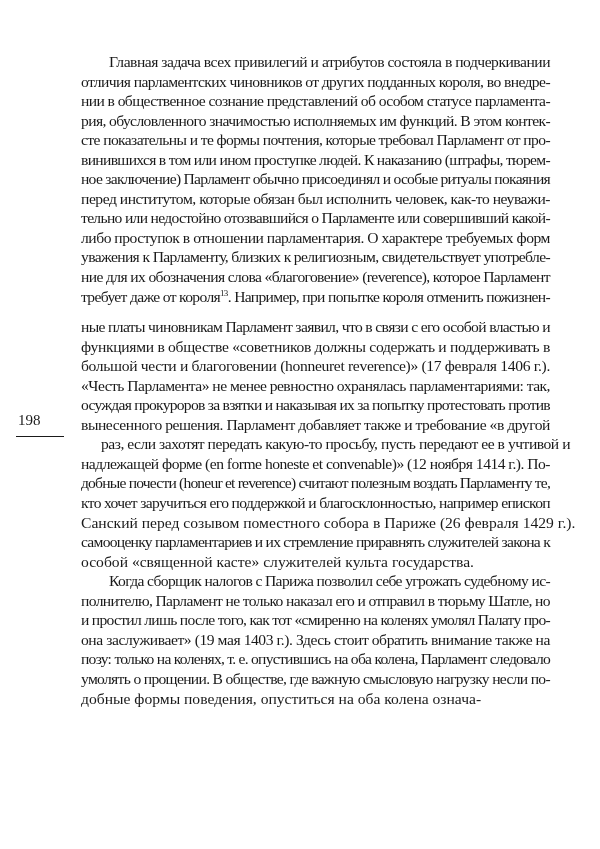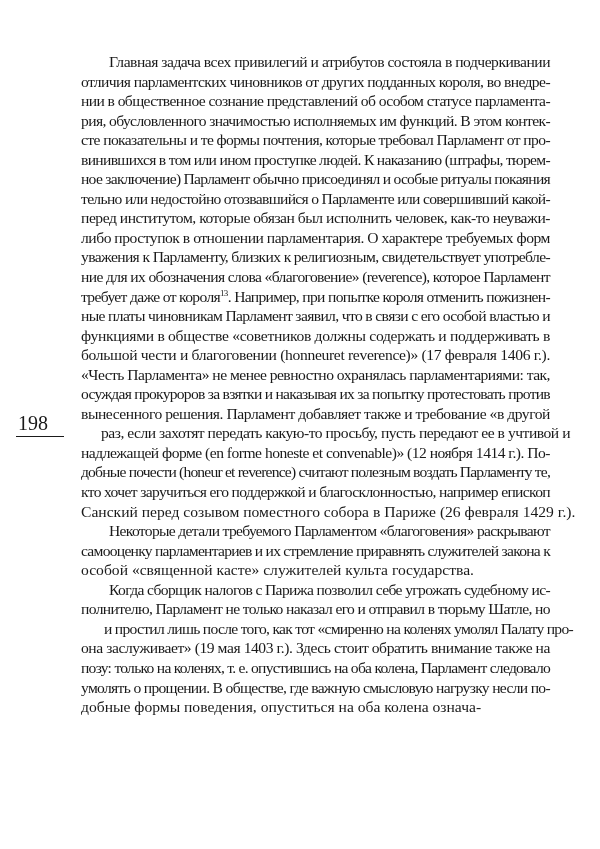--- a/index.html
+++ b/index.html
@@ -45,21 +45,21 @@
     }
     sup {
       font-size: 9px;
       line-height: 0;
       vertical-align: 6px;
     }
     .page-number {
       position: absolute;
       left: 10px;
       top: 412px;
-      font-size: 20px;
+      font-size: 15px;
       color: #1a1a1a;
       font-family: "Liberation Serif", "DejaVu Serif", serif;
     }
     .page-number-rule {
       position: absolute;
       left: 8px;
       top: 436px;
       width: 48px;
       height: 1px;
       background: #1a1a1a;
@@ -73,49 +73,48 @@
   <div class="text-block">
 
     <div>
       <span class="line indent" style="letter-spacing: -0.492771px;">Главная задача всех привилегий и атрибутов состояла в подчеркивании</span>
       <span class="line" style="letter-spacing: -0.59463px;">отличия парламентских чиновников от других подданных короля, во внедре-</span>
       <span class="line" style="letter-spacing: -0.59287px;">нии в общественное сознание представлений об особом статусе парламента-</span>
       <span class="line" style="letter-spacing: -0.616741px;">рия, обусловленного значимостью исполняемых им функций. В этом контек-</span>
       <span class="line" style="letter-spacing: -0.604601px;">сте показательны и те формы почтения, которые требовал Парламент от про-</span>
       <span class="line" style="letter-spacing: -0.689509px;">винившихся в том или ином проступке людей. К наказанию (штрафы, тюрем-</span>
       <span class="line" style="letter-spacing: -0.721429px;">ное заключение) Парламент обычно присоединял и особые ритуалы покаяния</span>
+      <span class="line" style="letter-spacing: -0.46743px;">перед институтом, которые обязан был исполнить человек, как-то неуважи-</span>
       <span class="line" style="letter-spacing: -0.684821px;">тельно или недостойно отозвавшийся о Парламенте или совершивший какой-</span>
-      <span class="line" style="letter-spacing: -0.46743px;">перед институтом, которые обязан был исполнить человек, как-то неуважи-</span>
       <span class="line" style="letter-spacing: -0.477941px;">либо проступок в отношении парламентария. О характере требуемых форм</span>
       <span class="line" style="letter-spacing: -0.633464px;">уважения к Парламенту, близких к религиозным, свидетельствует употребле-</span>
       <span class="line" style="letter-spacing: -0.627111px;">ние для их обозначения слова «благоговение» (reverence), которое Парламент</span>
       <span class="line" style="letter-spacing: -0.670591px;"><span>требует даже от короля</span><sup>13</sup><span>. Например, при попытке короля отменить пожизнен-</span></span>
-      <span class="line" style="letter-spacing: -0.640411px;">ные платы чиновникам Парламент заявил, что в связи с его особой властью и</span>
+      <span class="line" style="letter-spacing: -0.640411px; margin-top: 11px;">ные платы чиновникам Парламент заявил, что в связи с его особой властью и</span>
       <span class="line" style="letter-spacing: -0.30232px;">функциями в обществе «советников должны содержать и поддерживать в</span>
       <span class="line" style="letter-spacing: -0.332192px;">большой чести и благоговении (honneuret reverence)» (17 февраля 1406 г.).</span>
       <span class="line" style="letter-spacing: -0.521652px;">«Честь Парламента» не менее ревностно охранялась парламентариями: так,</span>
       <span class="line" style="letter-spacing: -0.735008px;">осуждая прокуроров за взятки и наказывая их за попытку протестовать против</span>
       <span class="line" style="letter-spacing: -0.454937px;">вынесенного решения. Парламент добавляет также и требование «в другой</span>
       <span class="line" style="letter-spacing: -0.48353px; margin-left: 20px;">раз, если захотят передать какую-то просьбу, пусть передают ее в учтивой и</span>
       <span class="line" style="letter-spacing: -0.5175px;">надлежащей форме (en forme honeste et convenable)» (12 ноября 1414 г.). По-</span>
       <span class="line" style="letter-spacing: -0.810855px;">добные почести (honeur et reverence) считают полезным воздать Парламенту те,</span>
       <span class="line" style="letter-spacing: -0.65625px;">кто хочет заручиться его поддержкой и благосклонностью, например епископ</span>
       <span class="line last" style="white-space: nowrap;">Санский перед созывом поместного собора в Париже (26 февраля 1429 г.).</span>
     </div>
 
     <div>
-      <span class="line indent" style="letter-spacing: -0.671875px;">Некоторые детали требуемого Парламентом «благоговения» раскрывают</span>
       <span class="line" style="letter-spacing: -0.74349px;">самооценку парламентариев и их стремление приравнять служителей закона к</span>
       <span class="line last" style="white-space: nowrap;">особой «священной касте» служителей культа государства.</span>
     </div>
 
     <div>
       <span class="line indent" style="letter-spacing: -0.631297px;">Когда сборщик налогов с Парижа позволил себе угрожать судебному ис-</span>
       <span class="line" style="letter-spacing: -0.626519px;">полнителю, Парламент не только наказал его и отправил в тюрьму Шатле, но</span>
-      <span class="line" style="letter-spacing: -0.708404px; margin-left: 23px;">и простил лишь после того, как тот «смиренно на коленях умолял Палату про-</span>
+      <span class="line" style="letter-spacing: -0.708404px;">и простил лишь после того, как тот «смиренно на коленях умолял Палату про-</span>
       <span class="line" style="letter-spacing: -0.430651px;">она заслуживает» (19 мая 1403 г.). Здесь стоит обратить внимание также на</span>
       <span class="line" style="letter-spacing: -0.735998px;">позу: только на коленях, т. е. опустившись на оба колена, Парламент следовало</span>
       <span class="line" style="letter-spacing: -0.681118px;">умолять о прощении. В обществе, где важную смысловую нагрузку несли по-</span>
       <span class="line last" style="white-space: nowrap;">добные формы поведения, опуститься на оба колена означа-</span>
     </div>
 
   </div>
 
   <div class="page-number">198</div>
   <div class="page-number-rule"></div>

